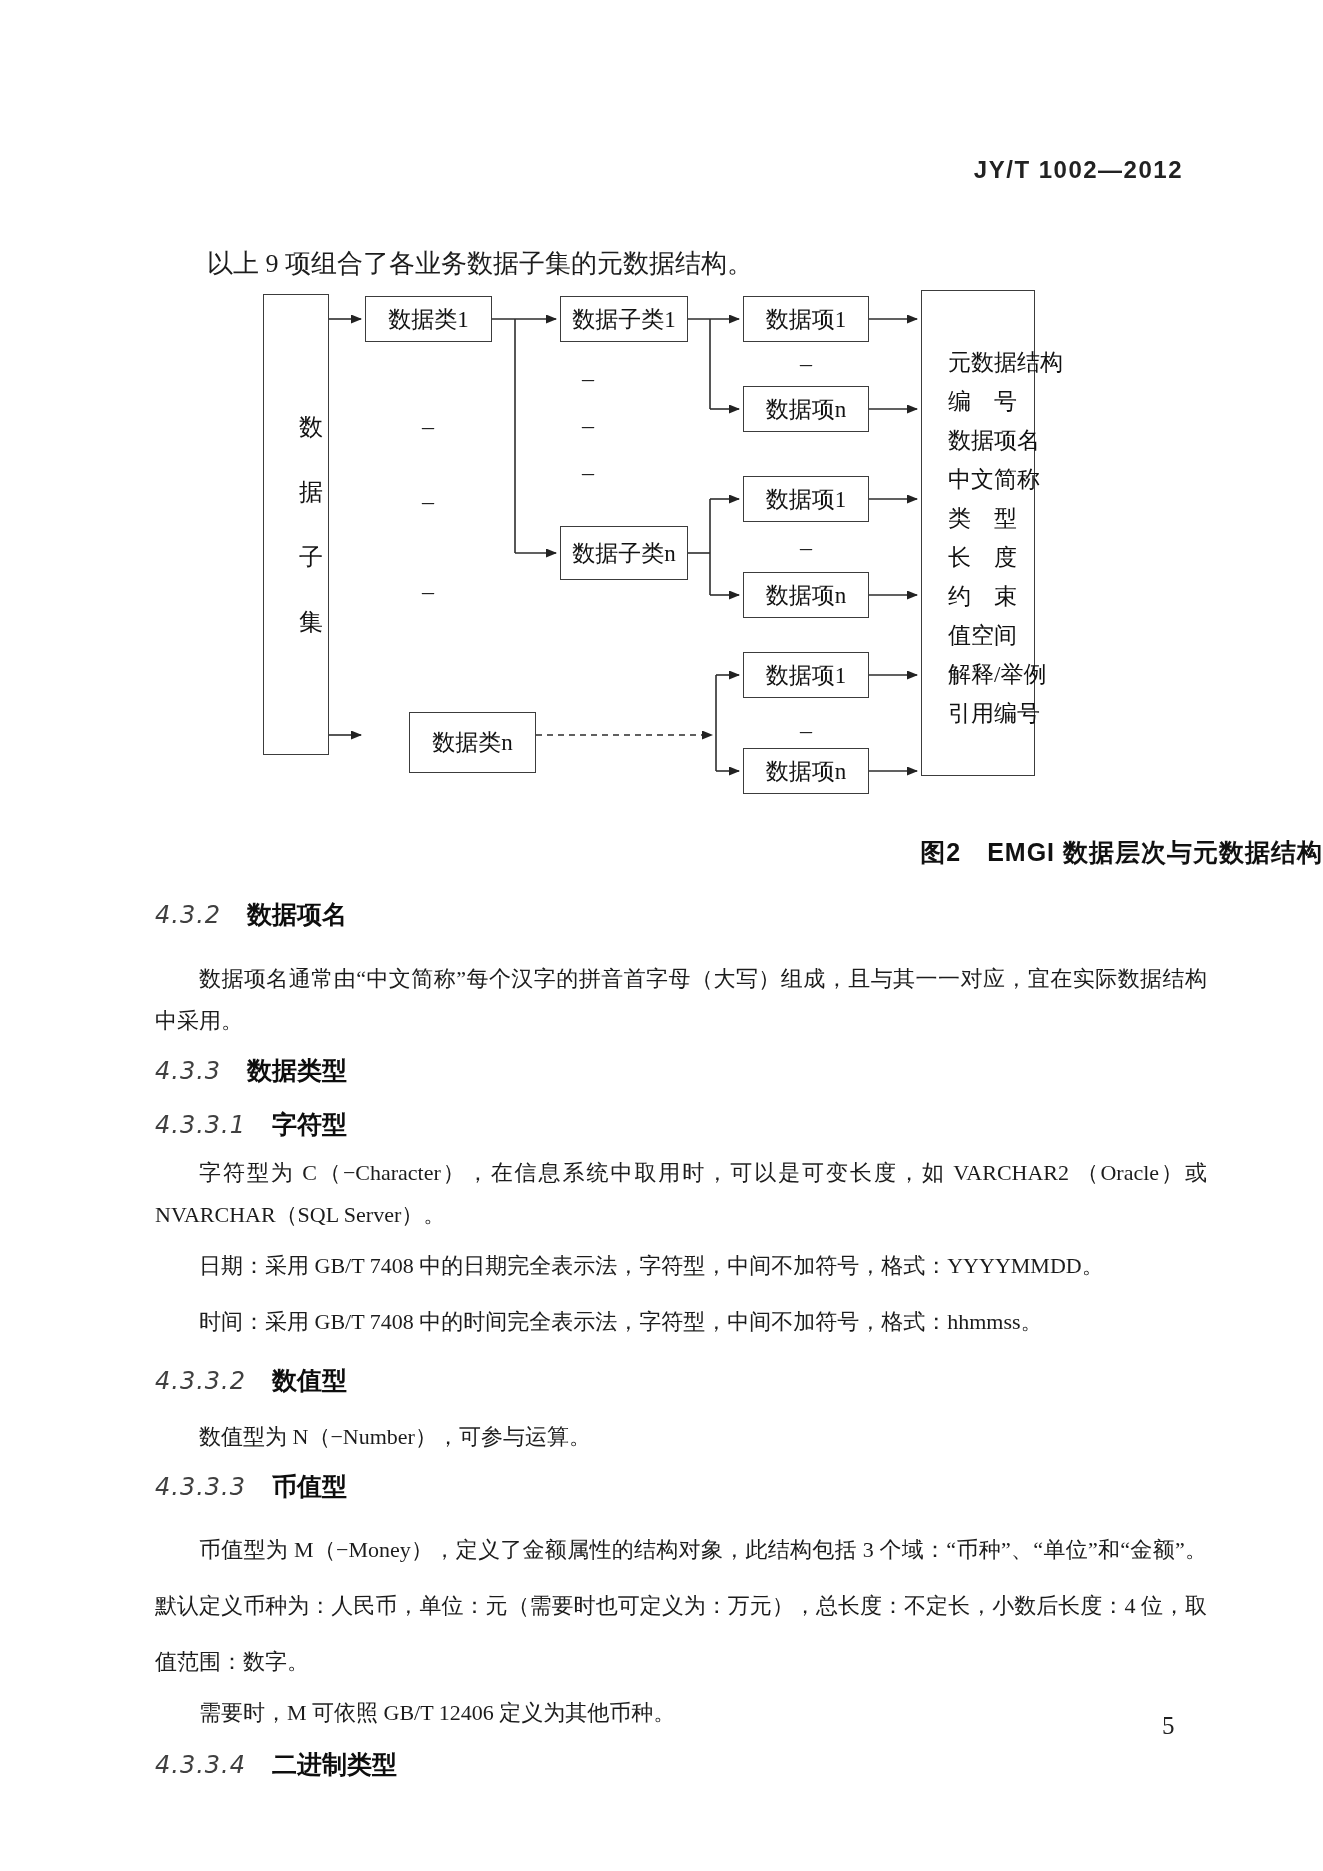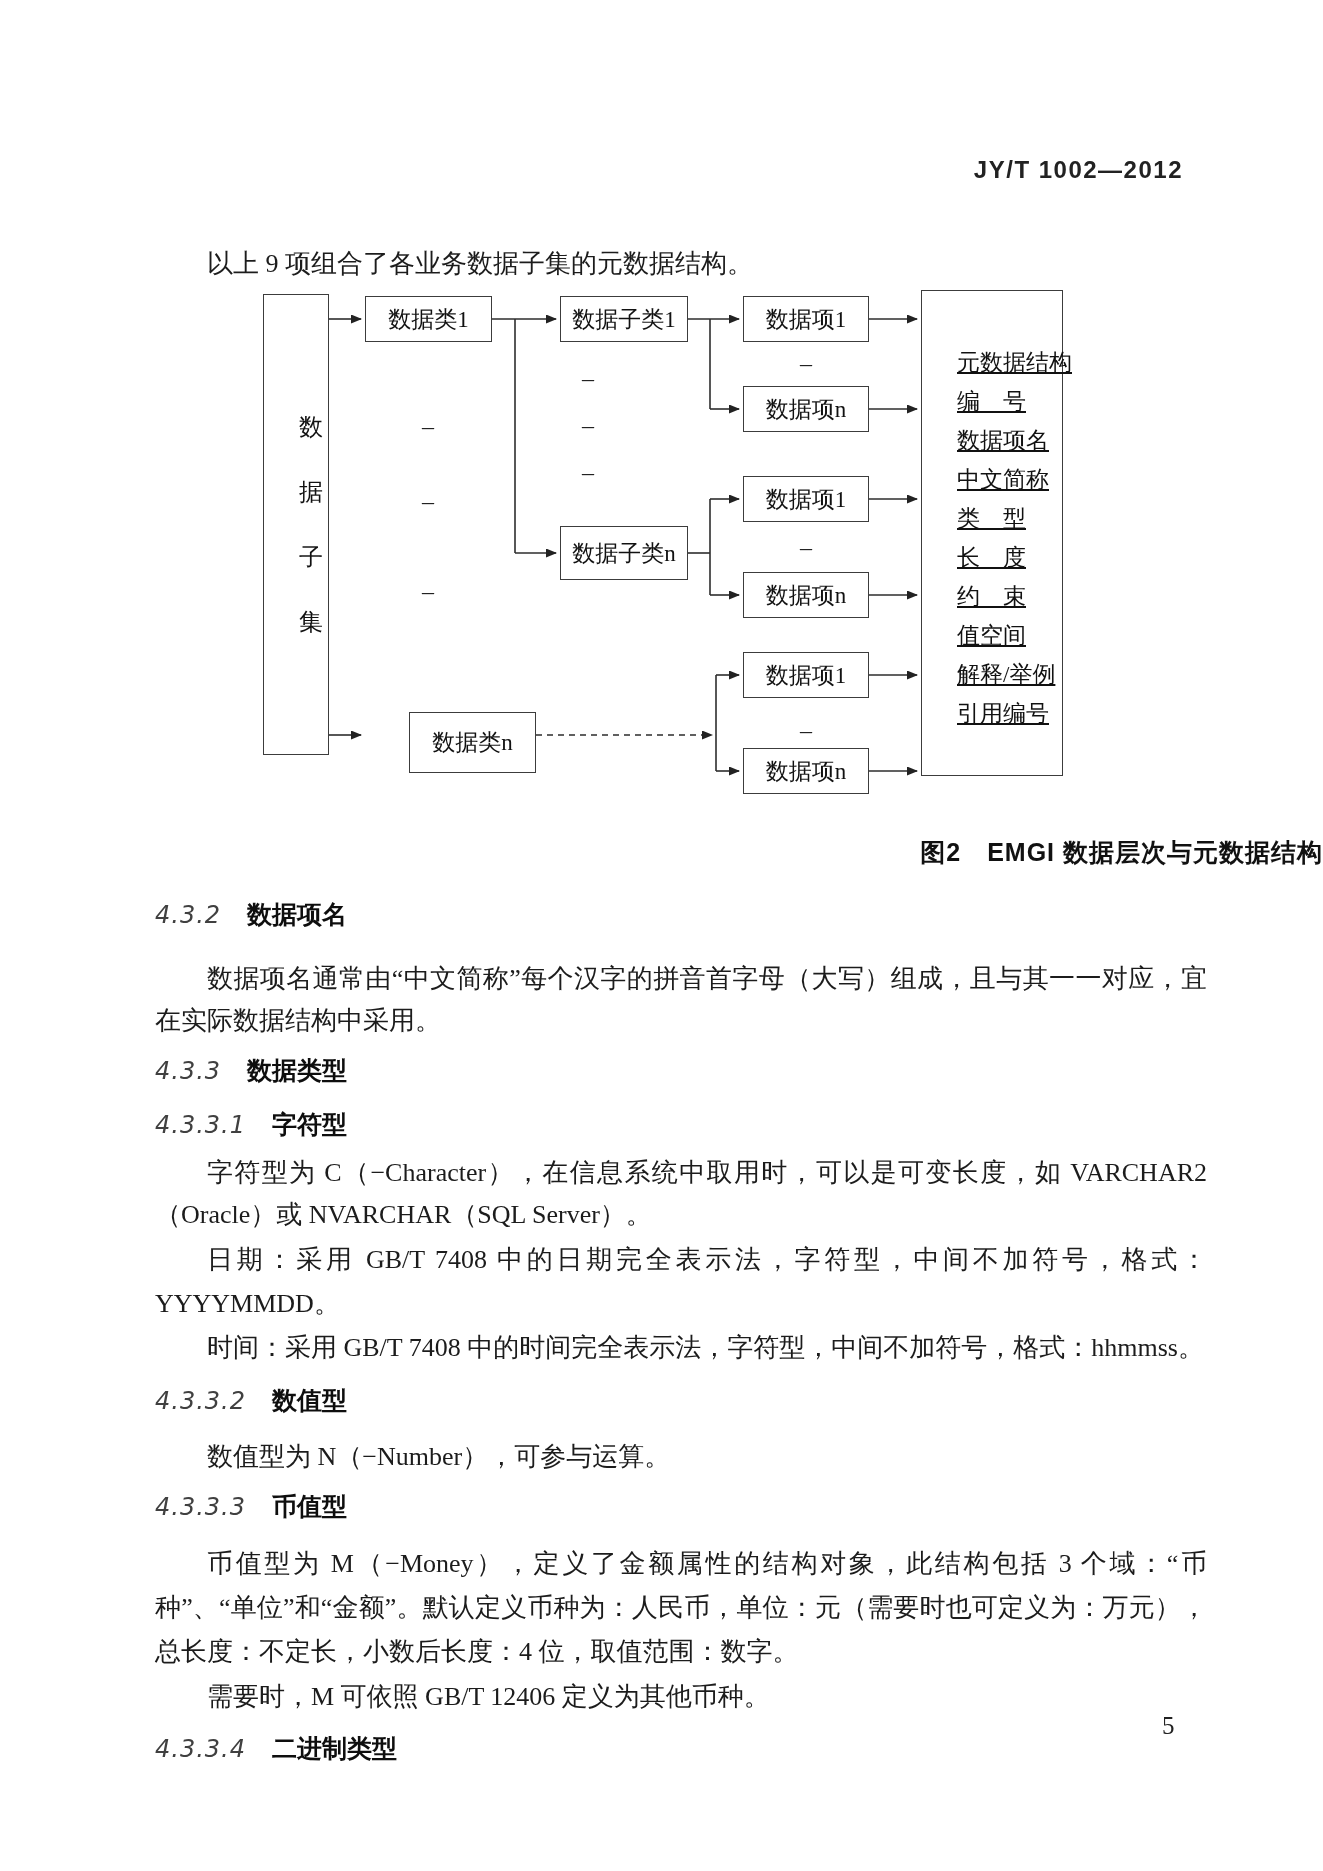--- a/index.html
+++ b/index.html
@@ -47,22 +47,22 @@
   }
   .class1-box{left:150px;top:10px;width:127px;height:46px;}
   .classn-box{left:150px;top:426px;width:127px;height:61px;margin-left:44px;}
   .sub1-box{left:345px;top:10px;width:128px;height:46px;}
   .subn-box{left:345px;top:240px;width:128px;height:54px;}
   .item-box{left:528px;width:126px;height:46px;}
   .ia1{top:10px;} .ia2{top:100px;}
   .ib1{top:190px;} .ib2{top:286px;}
   .ic1{top:366px;} .ic2{top:462px;}
   .meta-box{
-    left:706px;top:4px;width:142px;height:486px;
-    display:block;padding:52px 0 0 35px;text-decoration:underline;
+    left:706px;top:4px;width:114px;height:486px;
+    display:block;padding:52px 0 0 26px;
   }
   .meta-box span{display:block;line-height:39px;font-size:23px;white-space:pre;}
   .dash{
     position:absolute;transform:translate(-50%,-50%);
     font-size:24px;color:#222;line-height:1;
   }
   
   .fig-caption{
     position:absolute;top:836px;left:0;width:100%;
     text-align:right;
@@ -74,24 +74,24 @@
   .sec-heading{line-height:32px;white-space:nowrap;}
   .sec-num{
     font-family:"DejaVu Sans","Liberation Sans",sans-serif;
     font-size:24px;color:#404040;letter-spacing:1px;font-style:italic;
   }
   .sec-title{
     font-family:"Liberation Sans","DejaVu Sans",sans-serif;
     font-size:25px;font-weight:bold;color:#0e0e0e;margin-left:26px;
   }
   .para{
-    margin:0;font-size:26px;line-height:42px;
+    margin:0;font-size:22px;line-height:42px;
     text-indent:2em;text-align:justify;
   }
-  .lh40{line-height:44px;}
+  .lh40{line-height:56px;}
   .mt2{margin-top:2px;}   .mt8{margin-top:8px;}
   .mt12{margin-top:12px;} .mt14{margin-top:14px;}
   .mt16{margin-top:16px;} .mt18{margin-top:18px;}
   .mt24{margin-top:24px;}
 </style>
 </head>
 <body>
 
 <div class="page">
 

